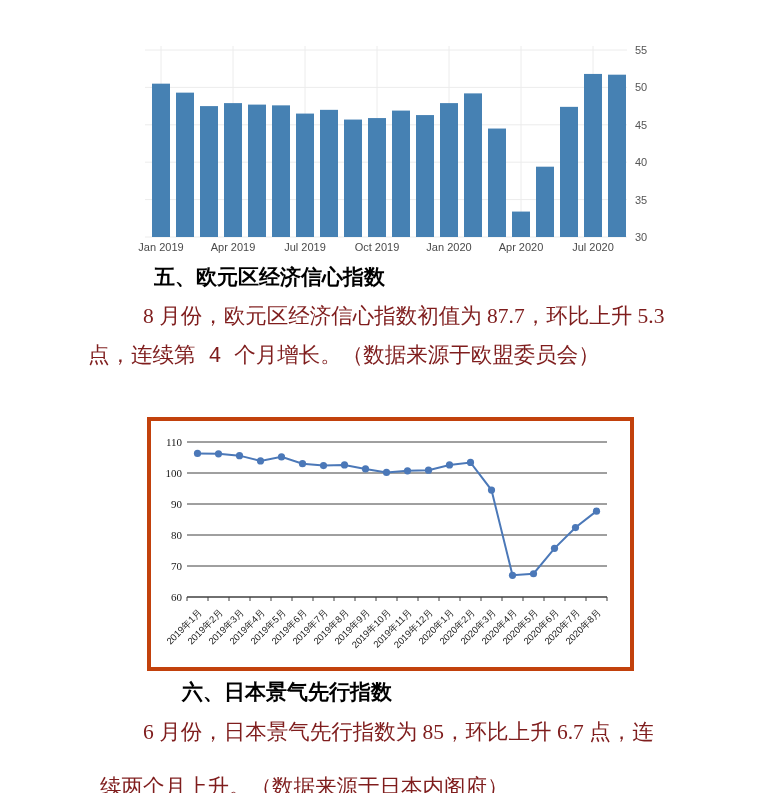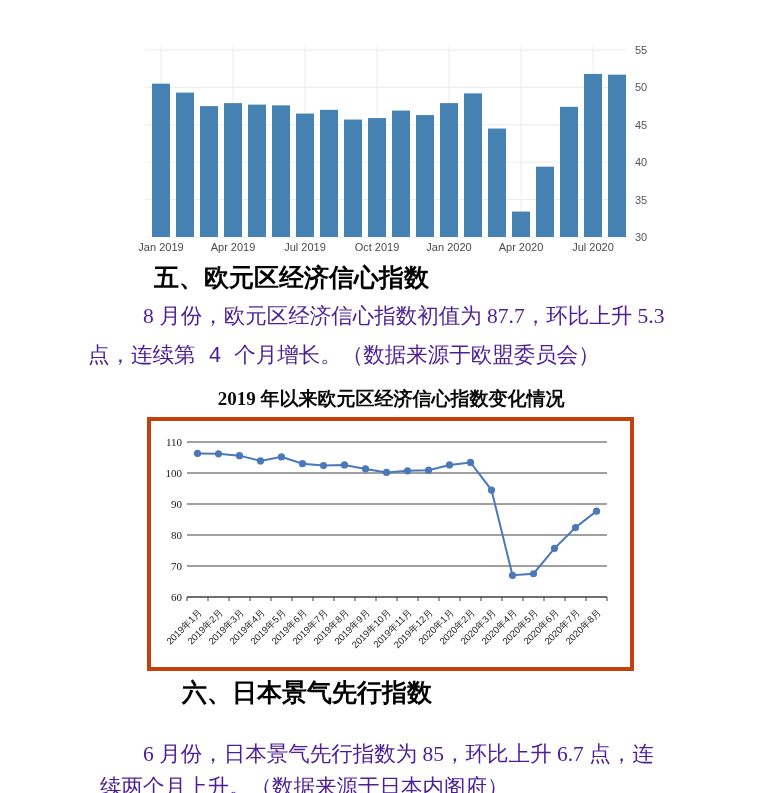--- a/index.html
+++ b/index.html
@@ -10,32 +10,32 @@
   .chart-title {
     position:absolute; left:0; width:782px; text-align:center;
     font-family:"Liberation Serif","DejaVu Serif",serif;
     font-weight:bold; font-size:19px; color:#0a0a0a; line-height:22px;
   }
   .t1 { top:11px; }
   .t2 { top:388px; }
   .heading {
     position:absolute; left:154px;
     font-family:"Liberation Sans","DejaVu Sans",sans-serif;
-    font-weight:bold; font-size:25px; color:#000; line-height:24px;text-align:right;
+    font-weight:bold; font-size:21px; color:#000; line-height:24px;text-align:right;
   }
   .h5 { top:265px; }
   .h6 { top:680px;margin-left:28px; }
   .bodyline {
-    position:absolute; font-size:21.5px; color:#4c1d95; line-height:26px;
+    position:absolute; font-size:21.5px; color:#7f1d1d; line-height:26px;
     white-space:nowrap;
     font-family:"Liberation Serif","DejaVu Serif",serif;
   }
   .l51 { left:143px; top:303px; }
   .l52 { left:88px; top:343px;font-family:Liberation Mono, monospace; }
-  .l61 { left:143px; top:719px;margin-top:22px; }
+  .l61 { left:143px; top:719px; }
   .l62 { left:100px; top:774px; }
   .chart1 { position:absolute; left:137px; top:40px; width:525px; height:214px; }
   .chart2-box {
     position:absolute; left:147px; top:417px; width:479px; height:246px;
     border:4px solid #c2410c; background:#fff;
   }
   svg { display:block; }
 </style>
 </head>
 <body>
@@ -93,21 +93,20 @@
         <text x="456" y="211" font-size="11" fill="#4a4a4a" text-anchor="middle" font-family="&quot;Liberation Sans&quot;,&quot;DejaVu Sans&quot;,sans-serif">Jul 2020</text>
       </svg>
     </div>
 
   <div class="heading h5">五、欧元区经济信心指数</div>
 
   <div class="bodyline l51">8 月份，欧元区经济信心指数初值为 87.7，环比上升 5.3</div>
 
   <div class="bodyline l52">点，连续第 4 个月增长。（数据来源于欧盟委员会）</div>
 
-  <div class="chart-title t2">2019 年以来欧元区经济信心指数变化情况</div>
 
   <div class="chart2-box" id="chart2">
       <svg width="479" height="246" viewBox="0 0 479 246">
         <line x1="36" y1="21" x2="456" y2="21" stroke="#404040" stroke-width="1"></line>
         <text x="31" y="25" font-size="11" fill="#1a1a1a" text-anchor="end" font-family="&quot;Liberation Serif&quot;,&quot;DejaVu Serif&quot;,serif">110</text>
         <line x1="36" y1="52" x2="456" y2="52" stroke="#404040" stroke-width="1"></line>
         <text x="31" y="56" font-size="11" fill="#1a1a1a" text-anchor="end" font-family="&quot;Liberation Serif&quot;,&quot;DejaVu Serif&quot;,serif">100</text>
         <line x1="36" y1="83" x2="456" y2="83" stroke="#404040" stroke-width="1"></line>
         <text x="31" y="87" font-size="11" fill="#1a1a1a" text-anchor="end" font-family="&quot;Liberation Serif&quot;,&quot;DejaVu Serif&quot;,serif">90</text>
         <line x1="36" y1="114" x2="456" y2="114" stroke="#404040" stroke-width="1"></line>

